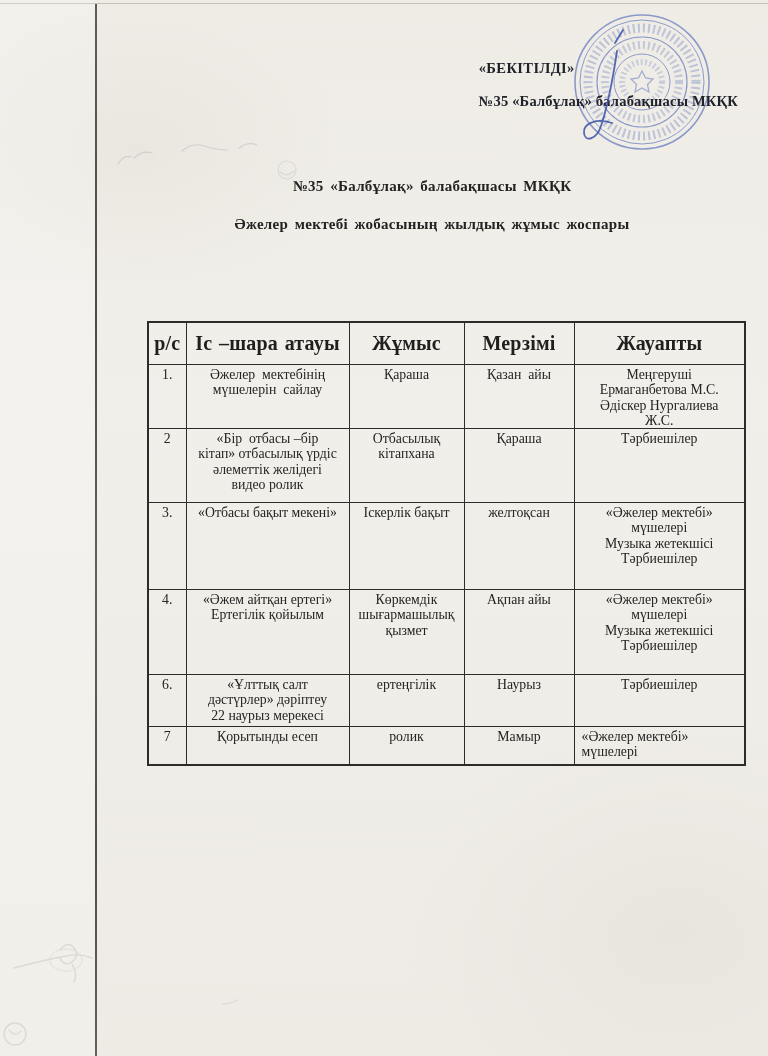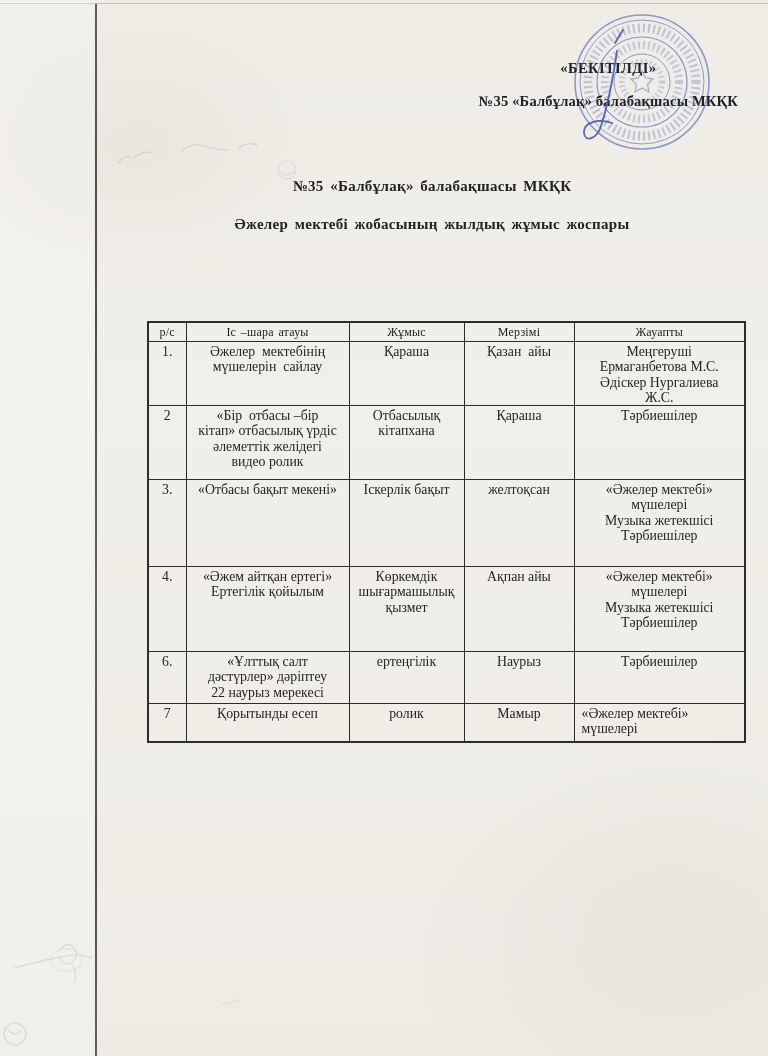--- a/index.html
+++ b/index.html
@@ -19,41 +19,41 @@
   .edge-top{position:absolute;left:0;right:0;top:3px;height:1px;background:#c3c0b8;}
   .fold-line{position:absolute;left:95px;top:4px;bottom:0;width:2px;
     background:linear-gradient(180deg,#454340 0%,#2f2d2a 30%,#4a4844 55%,#33312e 80%,#4a4844 100%);
     opacity:.85;}
   .left-strip{position:absolute;left:0;top:0;width:95px;bottom:0;background:rgba(255,255,255,.22);}
 
   
   .stamp{position:absolute;left:571px;top:11px;width:142px;height:142px;opacity:.78;}
 
   
-  .approval{position:absolute;top:60px;right:30px;text-align:center;font-weight:bold;
+  .approval{position:absolute;top:60px;right:30px;text-align:left;font-weight:bold;
     font-size:14.5px;line-height:17px;color:#20222b;}
   .approval .l1{margin-bottom:16px;letter-spacing:.4px;}
   .approval .l2{margin-bottom:9px;letter-spacing:.2px;}
   .sig-blank{display:inline-block;width:64px;height:12px;margin:0 3px -1px 5px;
     border-bottom:1.4px solid #3a3a38;}
   .signature{position:absolute;left:576px;top:24px;width:62px;height:132px;}
 
   
   .titles{position:absolute;left:96px;right:0;top:177px;text-align:center;
     font-weight:bold;font-size:15px;line-height:18px;color:#232323;
     letter-spacing:.3px;word-spacing:2.5px;}
   .titles .t1{margin-bottom:20px;}
   .titles .t2{margin-bottom:26px;}
 
   
   table.plan{position:absolute;left:147px;top:321px;width:597px;
     border-collapse:collapse;table-layout:fixed;
     border:2px solid #2c2c2a;}
   .plan th,.plan td{border:1px solid #2c2c2a;}
-  .plan th{font-weight:normal;font-size:12px;padding:0 2px;height:18px;
+  .plan th{font-weight:bold;font-size:20px;padding:9px 2px;height:18px;
     letter-spacing:.2px;word-spacing:1.5px;color:#1f1f1f;}
   .plan td{font-size:13.8px;line-height:15.3px;padding:2px 3px 0 3px;
     text-align:center;vertical-align:top;white-space:pre-wrap;color:#242424;}
   .plan tr.r0{height:64px}.plan tr.r1{height:74px}.plan tr.r2{height:87px}
   .plan tr.r3{height:85px}.plan tr.r4{height:52px}.plan tr.r5{height:38px}
   .plan td.left{text-align:left;padding-left:7px;}
 
   
   .scribble-top{position:absolute;left:104px;top:128px;width:210px;height:58px;}
   .scribble-bottom{position:absolute;left:2px;top:930px;width:250px;height:122px;}

